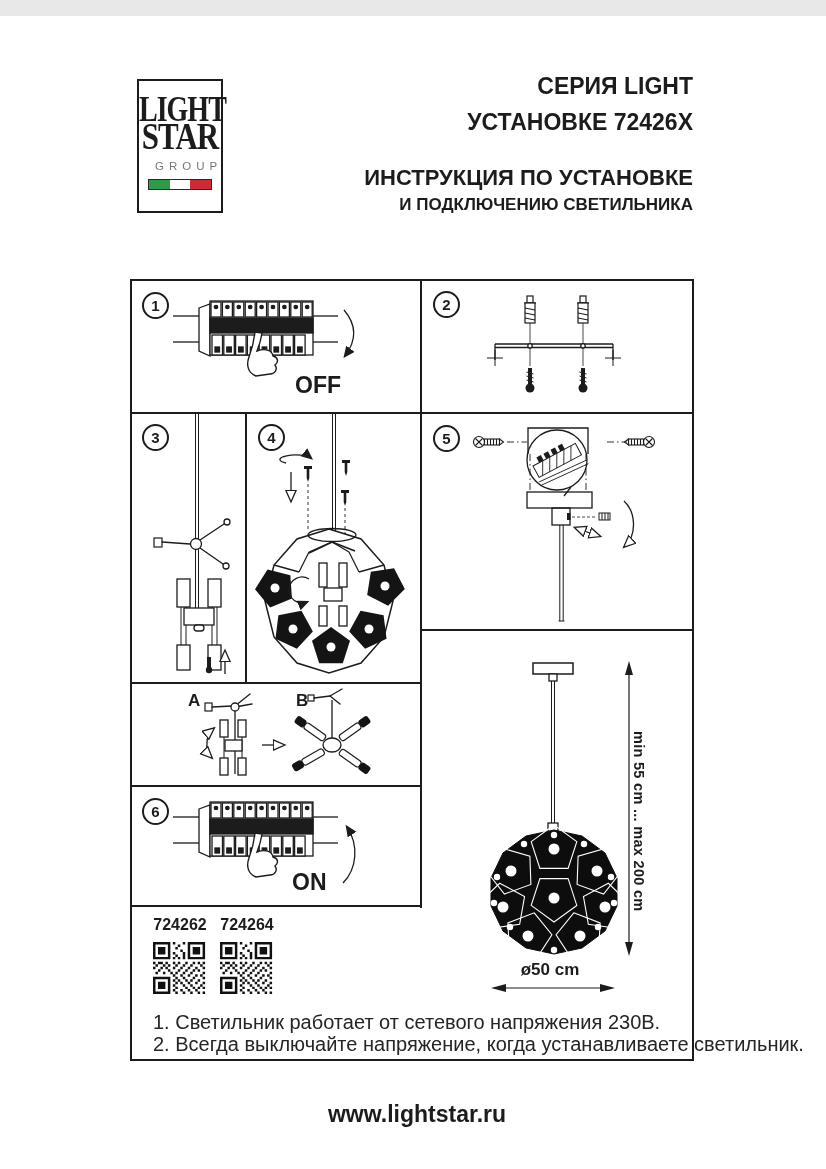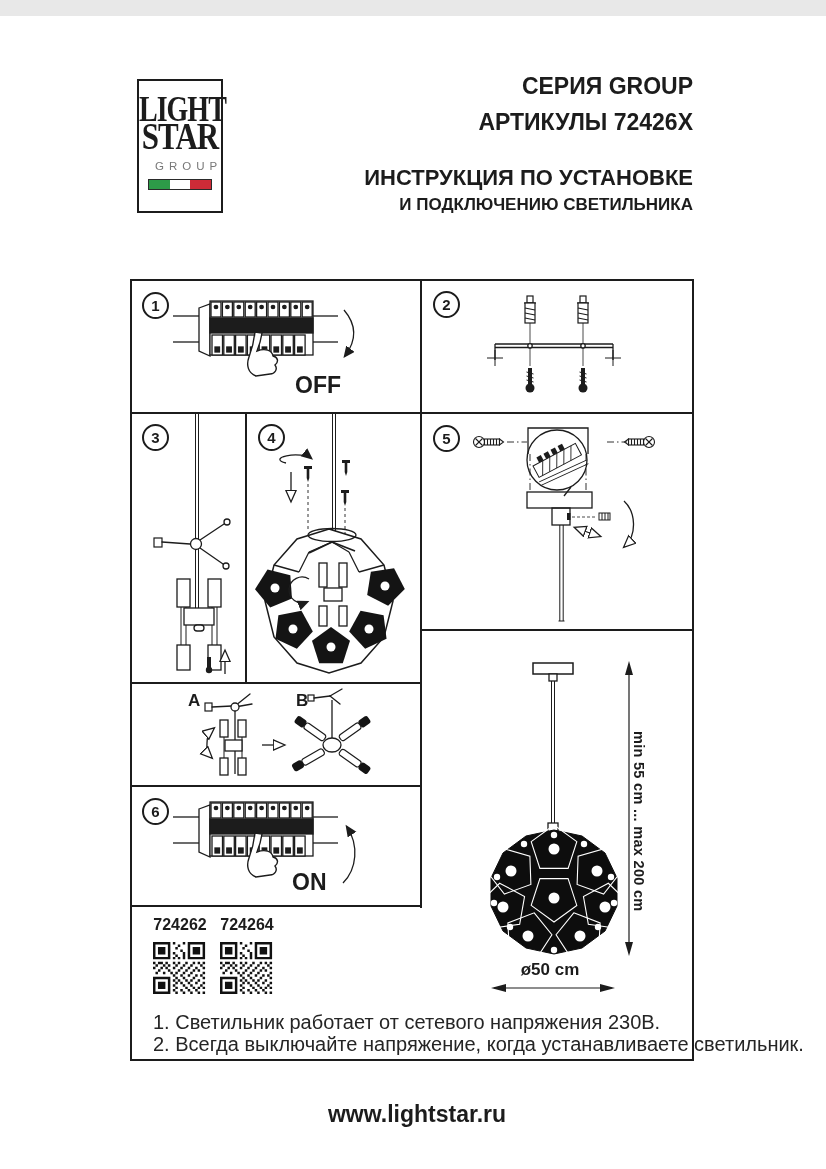--- a/index.html
+++ b/index.html
@@ -48,22 +48,22 @@
     <div class="logo-word logo-light">LIGHT</div>
     <div class="logo-word logo-star">STAR</div>
     <div class="logo-group">GROUP</div>
     <div class="flag">
       <span style="background:#2d9b48"></span>
       <span style="background:#ffffff"></span>
       <span style="background:#ce2b37"></span>
     </div>
   </div>
   <div class="hdr-text">
-    <div class="hdr-series">СЕРИЯ GROUP</div>
-    <div class="hdr-articles">АРТИКУЛЫ 72426X</div>
+    <div class="hdr-series">СЕРИЯ LIGHT</div>
+    <div class="hdr-articles">УСТАНОВКЕ 72426X</div>
     <div class="hdr-title1">ИНСТРУКЦИЯ ПО УСТАНОВКЕ</div>
     <div class="hdr-title2">И ПОДКЛЮЧЕНИЮ СВЕТИЛЬНИКА</div>
   </div>
 
   <div class="bline" style="left:130px;top:263px;width:564px;height:2px"></div>
   <div class="bline" style="left:130px;top:1043px;width:564px;height:2px"></div>
   <div class="bline" style="left:130px;top:263px;width:2px;height:782px"></div>
   <div class="bline" style="left:692px;top:263px;width:2px;height:782px"></div>
   <div class="bline" style="left:130px;top:396px;width:564px;height:2px"></div>
   <div class="bline" style="left:420px;top:263px;width:2px;height:629px"></div>

